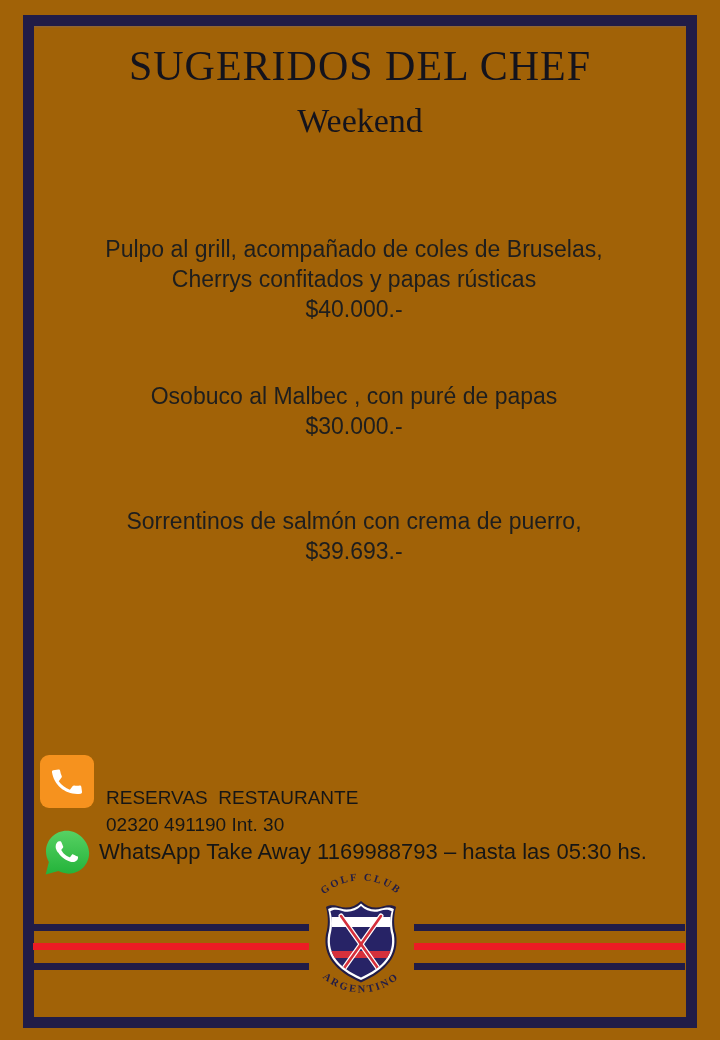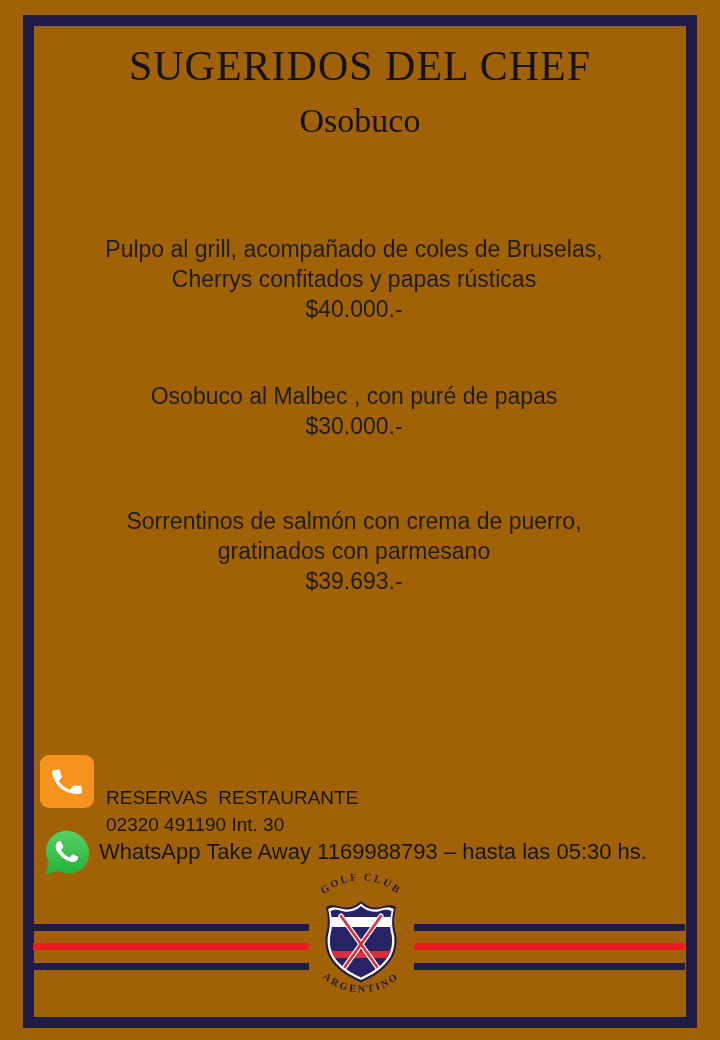--- a/index.html
+++ b/index.html
@@ -37,36 +37,35 @@
          font-size:10.5px;letter-spacing:2.2px;fill:#211c47;}
 </style>
 </head>
 <body>
 
 <div class="page">
 
   <div class="frame"></div>
 
   <div class="page-title">SUGERIDOS DEL CHEF</div>
-  <div class="page-subtitle">Osobuco</div>
+  <div class="page-subtitle">Weekend</div>
 
   <div class="menu-item i1">
     <div>Pulpo al grill, acompañado de coles de Bruselas,</div>
     <div>Cherrys confitados y papas rústicas</div>
     <div>$40.000.-</div>
   </div>
 
   <div class="menu-item i2">
     <div>Osobuco al Malbec , con puré de papas</div>
     <div>$30.000.-</div>
   </div>
 
   <div class="menu-item i3">
     <div>Sorrentinos de salmón con crema de puerro,</div>
-    <div>gratinados con parmesano</div>
     <div>$39.693.-</div>
   </div>
 
   <div class="phone-badge">
     <svg viewBox="0 0 24 24">
       <path fill="#ffffff" d="M6.62 10.79c1.44 2.83 3.76 5.14 6.59 6.59l2.2-2.2c.27-.27.67-.36 1.02-.24 1.12.37 2.33.57 3.57.57.55 0 1 .45 1 1V20c0 .55-.45 1-1 1-9.39 0-17-7.61-17-17 0-.55.45-1 1-1h3.5c.55 0 1 .45 1 1 0 1.25.2 2.45.57 3.57.11.35.03.74-.25 1.02l-2.2 2.2z"></path>
     </svg>
   </div>
 
   <div class="reservas-block">

